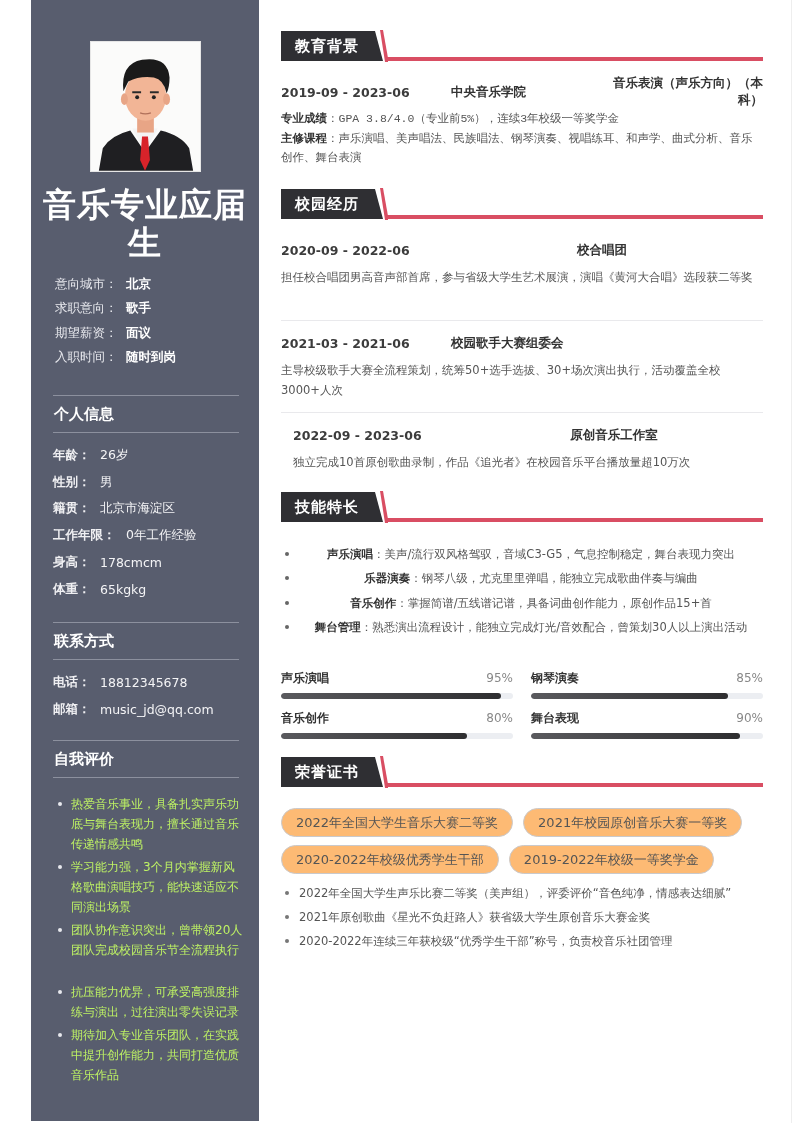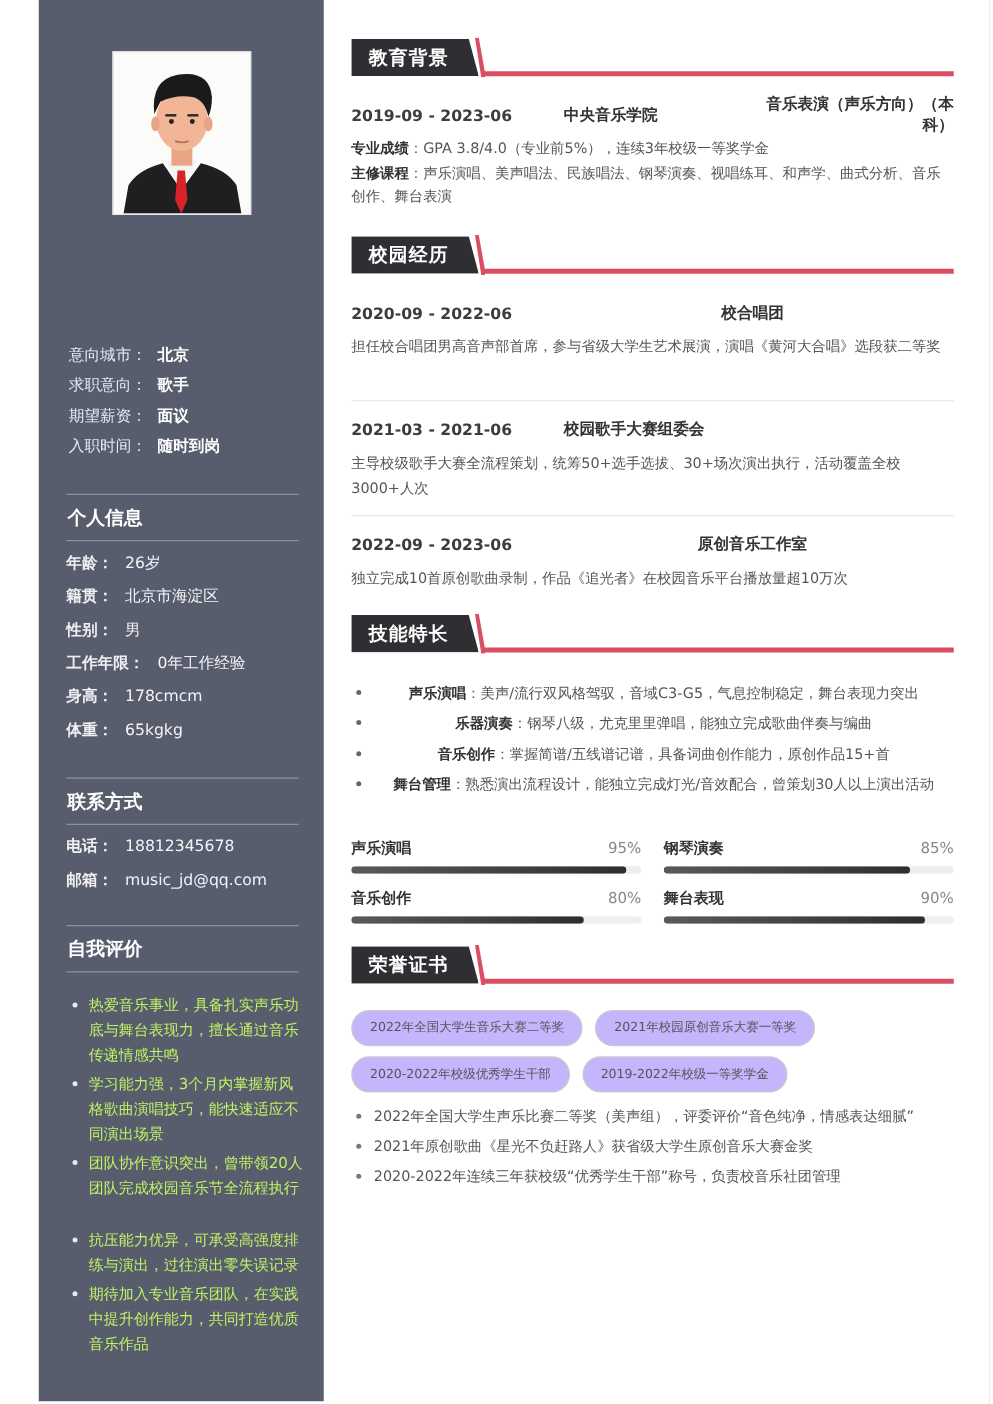--- a/index.html
+++ b/index.html
@@ -19,21 +19,21 @@
     .intent { position: absolute; left: 24px; top: 272px; width: 190px; }
     .intent-row { display: flex; height: 24.5px; align-items: center; font-size: 12.5px; }
     .intent-row .k { width: 71px; color: #e8e9ee; }
     .intent-row .v { color: #fff; font-weight: bold; }
 
     .side-section { position: absolute; left: 22px; width: 186px; }
     .side-hr { height: 1px; background: #8c909e; }
     .side-title { font-size: 15px; font-weight: bold; color: #fff; height: 36px; line-height: 36px; padding-left: 1px; }
 
     .info-list { position: absolute; left: 22px; width: 190px; }
-    .info-row { display: flex; height: 26.8px; font-size: 12.5px; }
+    .info-row { display: flex; align-items: center; height: 26.8px; font-size: 12.5px; }
     .info-row .k { color: #f0f0f3; font-weight: bold; min-width: 47px; }
     .info-row .k.wide { min-width: 73px; }
     .info-row .v { color: #f4f4f6; }
 
     .eval-list { position: absolute; left: 22px; width: 190px; list-style: none; }
     .eval-list li { position: relative; padding-left: 18px; font-size: 12px; line-height: 20px; color: #bef264; margin-bottom: 3px; }
     .eval-list li::before { content: ""; position: absolute; left: 5px; top: 8px; width: 4px; height: 4px; border-radius: 50%; background: #e8e9ee; }
     .eval-list li.gap { margin-top: 22px; }
 
     
@@ -55,21 +55,21 @@
     .skill-list li b { color: #333; }
 
     .bars { position: absolute; left: 0; width: 482px; display: grid; grid-template-columns: 232px 232px; column-gap: 18px; row-gap: 11px; }
     .bar-item .top { display: flex; justify-content: space-between; font-size: 12px; height: 17px; line-height: 17px; }
     .bar-item .top .n { font-weight: bold; color: #333; }
     .bar-item .top .p { color: #888; }
     .track { margin-top: 6px; height: 6px; border-radius: 3px; background: #eceef2; position: relative; overflow: hidden; }
     .fill { position: absolute; left: 0; top: 0; height: 6px; border-radius: 3px; background: linear-gradient(90deg, #5a5a5e, #2e2e30); }
 
     .tags { position: absolute; left: 0; width: 482px; display: flex; flex-wrap: wrap; gap: 8px 10px; }
-    .tag { border: 1px solid #c9c9cc; border-radius: 15px; background: #c4b5fd; height: 29px; line-height: 27px; padding: 0 14px; font-size: 10px; color: #555; }
+    .tag { border: 1px solid #c9c9cc; border-radius: 15px; background: #fdba74; height: 29px; line-height: 27px; padding: 0 14px; font-size: 13px; color: #555; }
     .honor-list { list-style: none; }
     .honor-list li { position: relative; padding-left: 18px; font-size: 11.5px; line-height: 24px; color: #555; }
     .honor-list li::before { content: ""; position: absolute; left: 4px; top: 10px; width: 4px; height: 4px; border-radius: 50%; background: #777; }
   </style>
 </head>
 <body>
 
 <div class="page">
   <div class="page-edge"></div>
 
@@ -86,20 +86,21 @@
         <ellipse cx="77" cy="58" rx="3.5" ry="6" fill="#e8a586"></ellipse>
         <path d="M33 50 Q30 22 52 18 Q78 14 80 36 Q80 46 77 52 Q74 38 64 36 Q50 34 38 40 Q35 46 33 50 Z" fill="#1a1a1a"></path>
         <rect x="42" y="50" width="9" height="2" fill="#2a2a2a"></rect>
         <rect x="60" y="50" width="9" height="2" fill="#2a2a2a"></rect>
         <circle cx="47" cy="56" r="2" fill="#222"></circle>
         <circle cx="64" cy="56" r="2" fill="#222"></circle>
         <path d="M50 72 Q55 74 61 72" stroke="#b0705a" stroke-width="1.4" fill="none"></path>
       </svg>
     </div>
 
+    <div class="name">音乐专业应届生</div>
 
     <div class="intent">
       <div class="intent-row">
         <span class="k">意向城市：</span>
         <span class="v">北京</span>
       </div>
       <div class="intent-row">
         <span class="k">求职意向：</span>
         <span class="v">歌手</span>
       </div>
@@ -117,26 +118,26 @@
       <div class="side-hr"></div>
       <div class="side-title">个人信息</div>
       <div class="side-hr"></div>
     </div>
     <div class="info-list" style="top:442px;">
       <div class="info-row">
           <span class="k">年龄：</span>
           <span class="v">26岁</span>
         </div>
       <div class="info-row">
+          <span class="k">性别：</span>
+          <span class="v">男</span>
+        </div>
+      <div class="info-row">
           <span class="k">籍贯：</span>
           <span class="v">北京市海淀区</span>
-        </div>
-      <div class="info-row">
-          <span class="k">性别：</span>
-          <span class="v">男</span>
         </div>
       <div class="info-row">
           <span class="k wide">工作年限：</span>
           <span class="v">0年工作经验</span>
         </div>
       <div class="info-row">
           <span class="k">身高：</span>
           <span class="v">178cmcm</span>
         </div>
       <div class="info-row">
@@ -181,21 +182,21 @@
       <div class="label">教育背景</div>
       <div class="slash"></div>
       <div class="line"></div>
     </div>
     <div style="position:absolute; left:0; top:82px; width:482px;">
       <div class="row3">
         <span class="date" style="width:170px;">2019-09 - 2023-06</span>
         <span style="width:138px;">中央音乐学院</span>
         <span style="flex:1; text-align:right;">音乐表演（声乐方向）（本科）</span>
       </div>
-      <div class="desc" style="margin-top:7px;"><b>专业成绩</b><span>：GPA 3.8/4.0（专业前5%），连续3年校级一等奖学金</span></div>
+      <div class="desc" style="margin-top:7px;font-family:Liberation Mono, monospace;"><b>专业成绩</b><span>：GPA 3.8/4.0（专业前5%），连续3年校级一等奖学金</span></div>
       <div class="desc"><b>主修课程</b><span>：声乐演唱、美声唱法、民族唱法、钢琴演奏、视唱练耳、和声学、曲式分析、音乐创作、舞台表演</span></div>
     </div>
 
     <div class="sec-head" style="top:188px;">
       <div class="label">校园经历</div>
       <div class="slash"></div>
       <div class="line"></div>
     </div>
     <div style="position:absolute; left:0; top:240px; width:482px;">
       <div class="row3">
@@ -206,21 +207,21 @@
     </div>
     <div class="hr-light" style="position:absolute; left:0; top:320px; width:482px;"></div>
     <div style="position:absolute; left:0; top:333px; width:482px;">
       <div class="row3">
         <span class="date" style="width:170px;">2021-03 - 2021-06</span>
         <span style="flex:1; text-align:left; padding-right:10px;">校园歌手大赛组委会</span>
       </div>
       <div class="desc" style="margin-top:8px;">主导校级歌手大赛全流程策划，统筹50+选手选拔、30+场次演出执行，活动覆盖全校3000+人次</div>
     </div>
     <div class="hr-light" style="position:absolute; left:0; top:412px; width:482px;"></div>
-    <div style="position:absolute; left:0; top:425px; width:482px;">
+    <div style="position:absolute; left:12px; top:425px; width:482px;">
       <div class="row3">
         <span class="date" style="width:170px;">2022-09 - 2023-06</span>
         <span style="flex:1; text-align:center; padding-right:10px;">原创音乐工作室</span>
       </div>
       <div class="desc" style="margin-top:8px;">独立完成10首原创歌曲录制，作品《追光者》在校园音乐平台播放量超10万次</div>
     </div>
 
     <div class="sec-head" style="top:491px;">
       <div class="label">技能特长</div>
       <div class="slash"></div>

